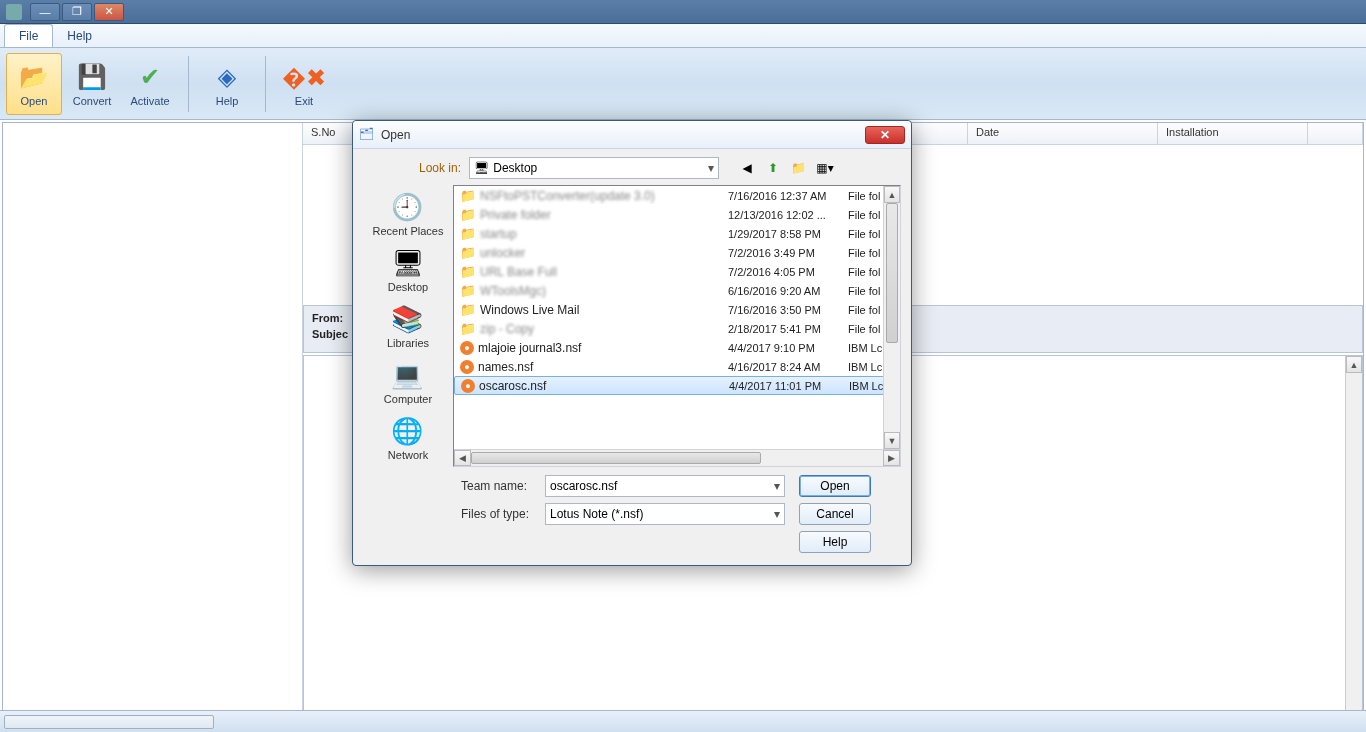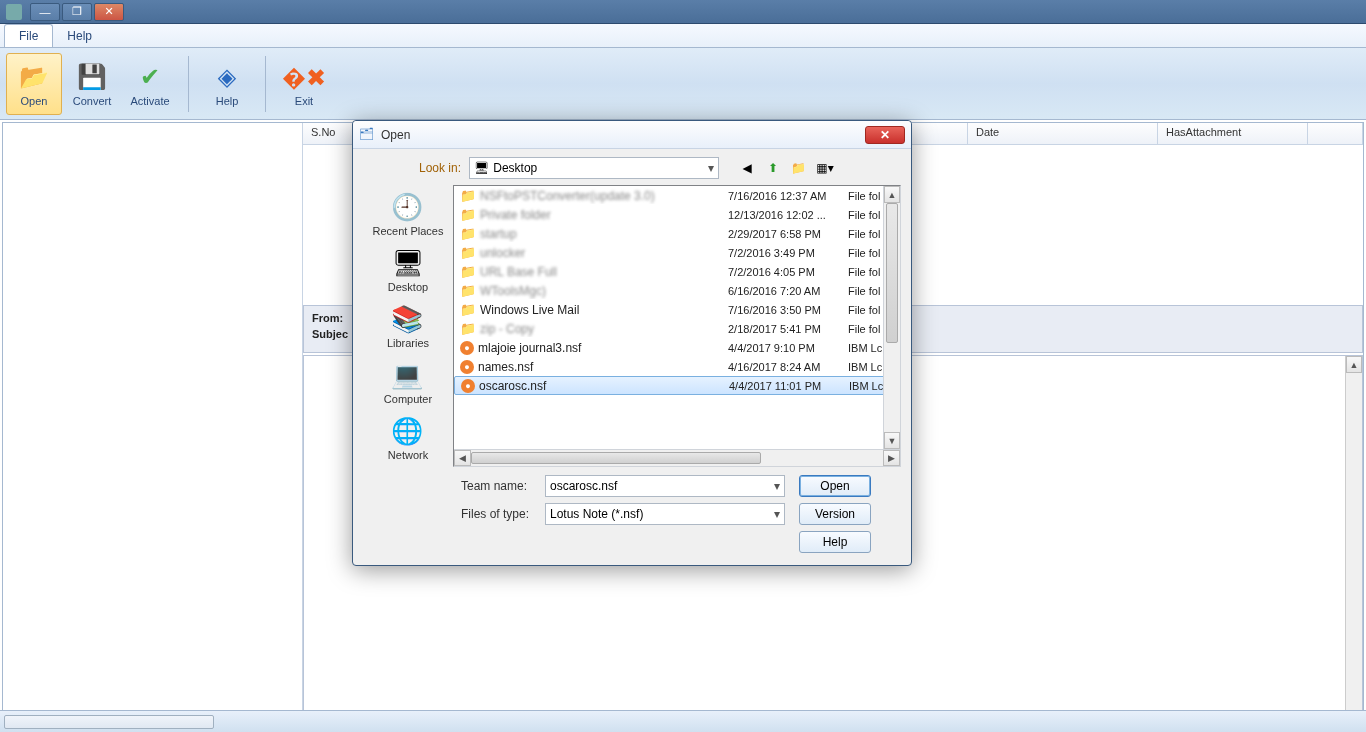--- a/index.html
+++ b/index.html
@@ -154,21 +154,21 @@
   </div>
 </div>
 
 <div class="content">
   <div class="left-pane"></div>
   <div class="right-pane">
     <div class="table-header">
       <div class="th" style="width:50px">S.No</div>
       <div class="th" style="flex:1"></div>
       <div class="th" style="width:190px">Date</div>
-      <div class="th" style="width:150px">HasAttachment</div>
+      <div class="th" style="width:150px">Installation</div>
       <div class="th" style="width:55px"></div>
     </div>
 
     <div class="details-bar">
       <div class="col">
         <div class="lbl">From:</div>
         <div class="lbl">Subjec</div>
       </div>
       <div class="col" style="text-align:left">
         <div class="lbl">Date:</div>
@@ -256,21 +256,21 @@
                   <span class="blur">Private folder</span>
                 </div>
                 <div class="fl-cell" style="width: 120px;">12/13/2016 12:02 ...</div>
                 <div class="fl-cell" style="width: 45px;">File fol</div>
               </div>
               <div class="fl-row">
                 <div class="fl-cell" style="width: 268px;">
                   <span class="fico folder-ico">📁</span>
                   <span class="blur">startup</span>
                 </div>
-                <div class="fl-cell" style="width: 120px;">2/29/2017 6:58 PM</div>
+                <div class="fl-cell" style="width: 120px;">1/29/2017 8:58 PM</div>
                 <div class="fl-cell" style="width: 45px;">File fol</div>
               </div>
               <div class="fl-row">
                 <div class="fl-cell" style="width: 268px;">
                   <span class="fico folder-ico">📁</span>
                   <span class="blur">unlocker</span>
                 </div>
                 <div class="fl-cell" style="width: 120px;">7/2/2016 3:49 PM</div>
                 <div class="fl-cell" style="width: 45px;">File fol</div>
               </div>
@@ -280,21 +280,21 @@
                   <span class="blur">URL Base Full</span>
                 </div>
                 <div class="fl-cell" style="width: 120px;">7/2/2016 4:05 PM</div>
                 <div class="fl-cell" style="width: 45px;">File fol</div>
               </div>
               <div class="fl-row">
                 <div class="fl-cell" style="width: 268px;">
                   <span class="fico folder-ico">📁</span>
                   <span class="blur">WToolsMgc)</span>
                 </div>
-                <div class="fl-cell" style="width: 120px;">6/16/2016 7:20 AM</div>
+                <div class="fl-cell" style="width: 120px;">6/16/2016 9:20 AM</div>
                 <div class="fl-cell" style="width: 45px;">File fol</div>
               </div>
               <div class="fl-row">
                 <div class="fl-cell" style="width: 268px;">
                   <span class="fico folder-ico">📁</span>
                   <span>Windows Live Mail</span>
                 </div>
                 <div class="fl-cell" style="width: 120px;">7/16/2016 3:50 PM</div>
                 <div class="fl-cell" style="width: 45px;">File fol</div>
               </div>
@@ -352,21 +352,21 @@
             <span class="drop">▾</span>
           </div>
           <button class="dbtn primary">Open</button>
         </div>
         <div class="brow">
           <label>Files of type:</label>
           <div class="combo">
             <span>Lotus Note (*.nsf)</span>
             <span class="drop">▾</span>
           </div>
-          <button class="dbtn">Version</button>
+          <button class="dbtn">Cancel</button>
         </div>
         <div class="brow">
           <label></label>
           <div style="width:240px"></div>
           <button class="dbtn">Help</button>
         </div>
       </div>
     </div>
   </div>
 </div>

